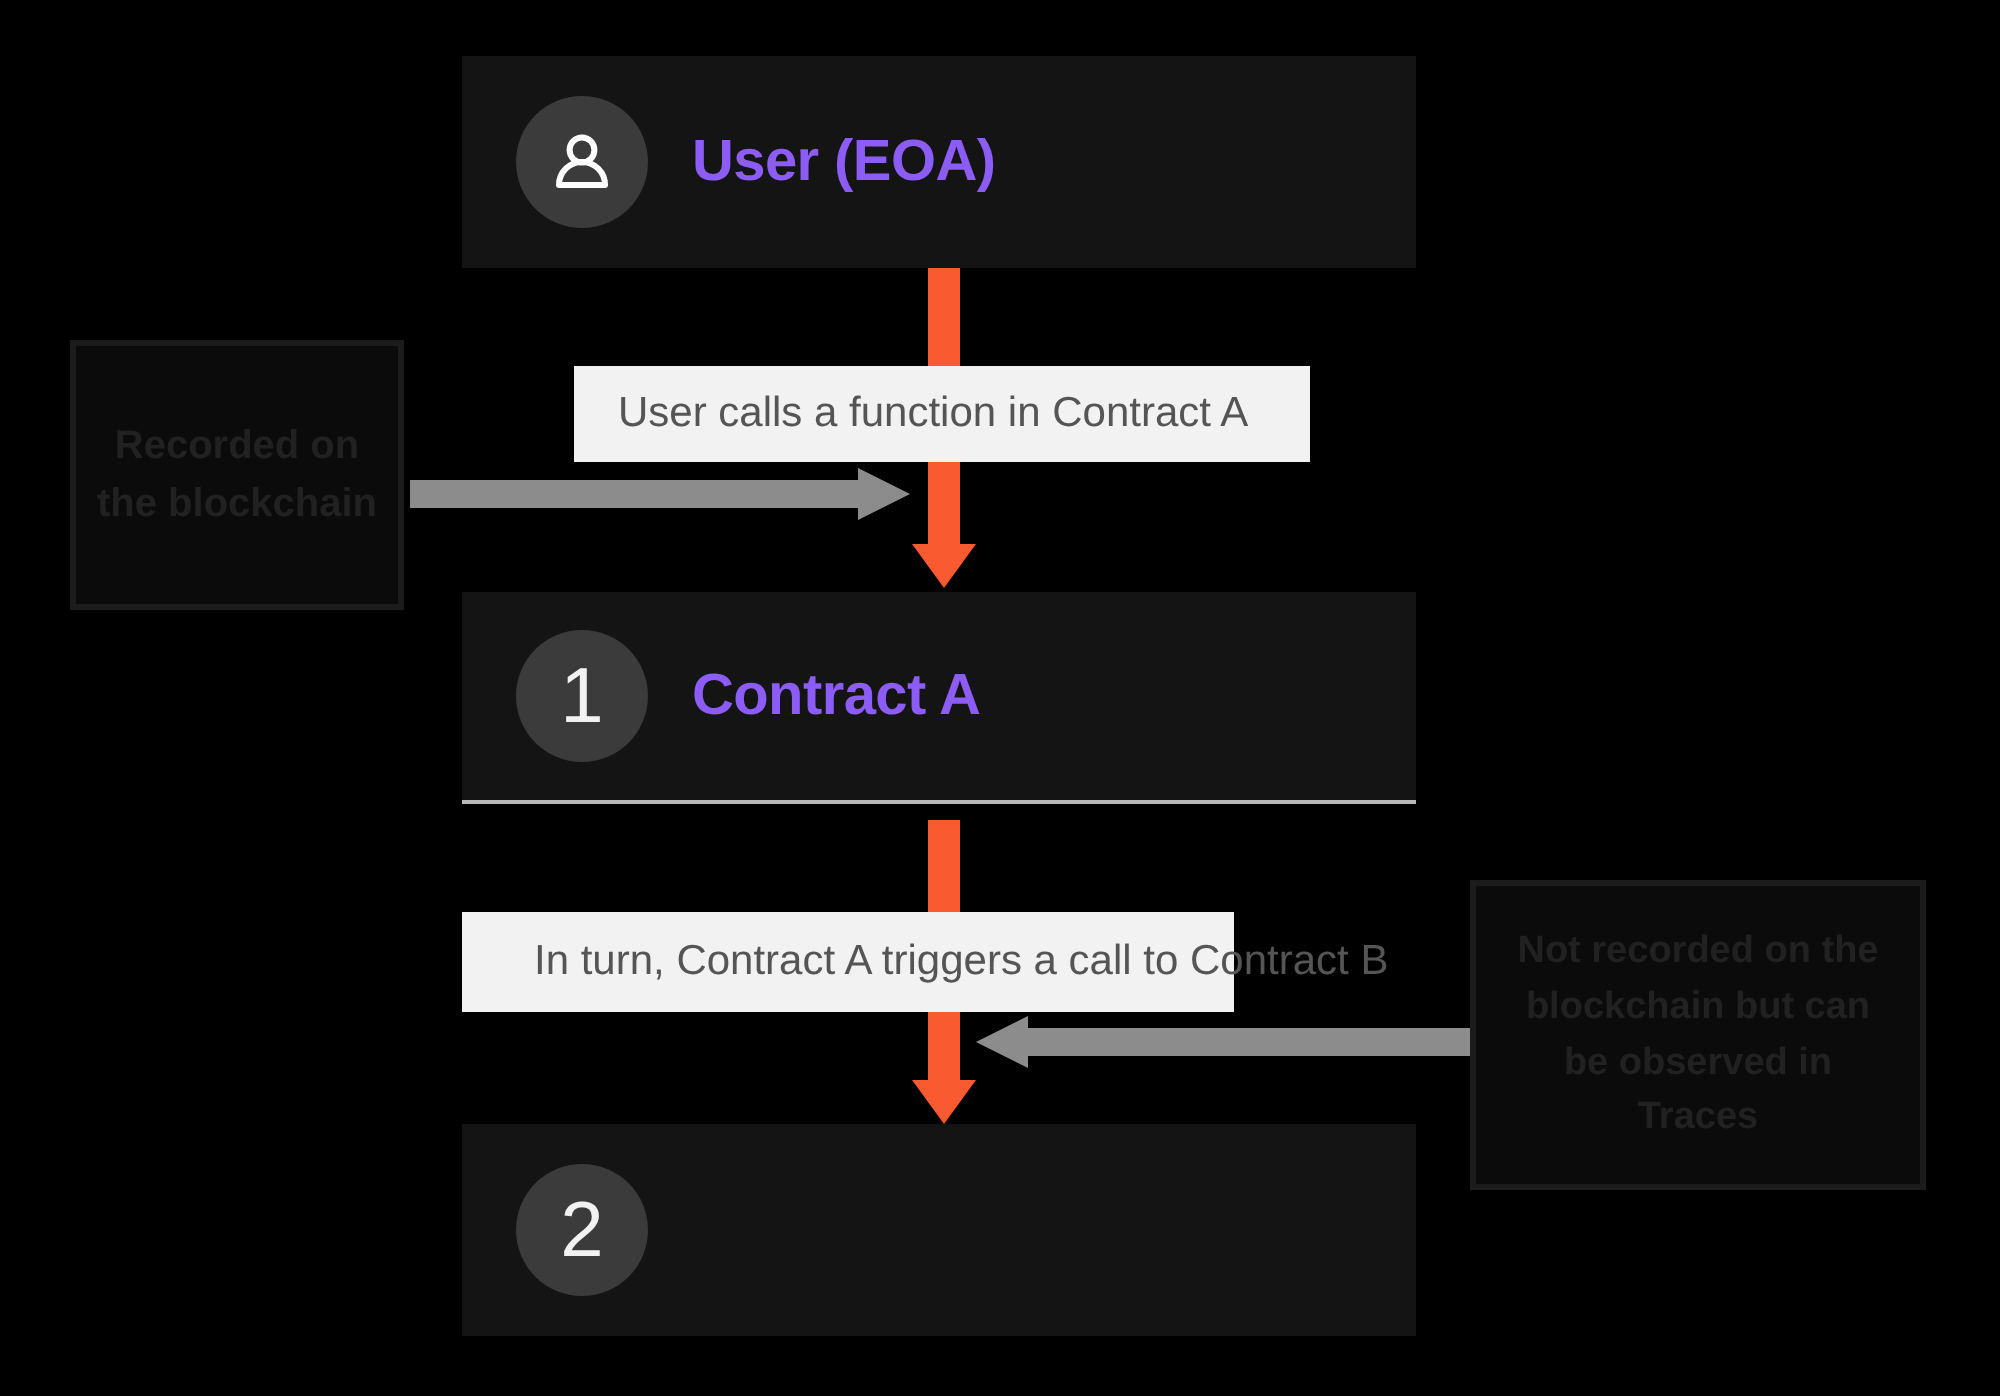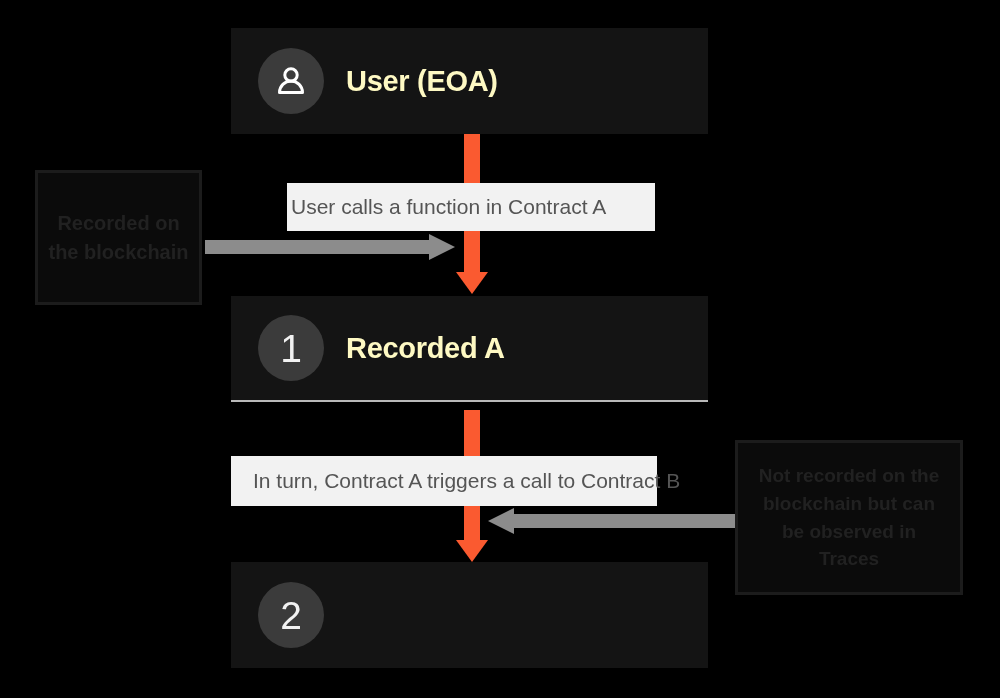--- a/index.html
+++ b/index.html
@@ -56,21 +56,21 @@
     line-height: 1;
     color: #f2f2f2;
     letter-spacing: 0;
   }
   .node-badge svg { display: block; }
 
   .node-label {
     margin-left: 22px;
     font-size: 29px;
     font-weight: 700;
-    color: #fef9c3;
+    color: #8b5cf6;
     letter-spacing: -0.3px;
     white-space: nowrap;
   }
 
   
   .orange-arrow {
     position: absolute;
     left: 464px;
     width: 16px;
     z-index: 3;
@@ -109,26 +109,26 @@
     font-size: 21px;
     display: flex;
     align-items: center;
     z-index: 6;
     box-sizing: border-box;
     white-space: nowrap;
   }
   #caption-1 {
     left: 287px; top: 183px;
     width: 368px; height: 48px;
-    padding-left: 4px;
+    padding-left: 22px;
   }
   #caption-2 {
     left: 231px; top: 456px;
-    width: 426px; height: 50px;
-    padding-left: 22px;
+    width: 386px; height: 50px;
+    padding-left: 36px;
   }
 
   
   .annot {
     position: absolute;
     background: #0b0b0b;
     border: 3px solid #1c1c1c;
     color: #212121;
     font-weight: 700;
     text-align: center;
@@ -220,21 +220,21 @@
 
   <div class="gray-arrow" id="gray-left">
     <div class="g-shaft"></div>
     <div class="g-head"></div>
   </div>
 
   <div class="node contract-a">
     <div class="node-badge">
       <span class="num">1</span>
     </div>
-    <div class="node-label">Recorded A</div>
+    <div class="node-label">Contract A</div>
   </div>
 
   <div class="orange-arrow" id="arrow-2">
     <div class="shaft"></div>
     <div class="head"></div>
   </div>
 
   <div class="caption" id="caption-2">
     <span>In turn, Contract A triggers a call to Contract B</span>
   </div>

